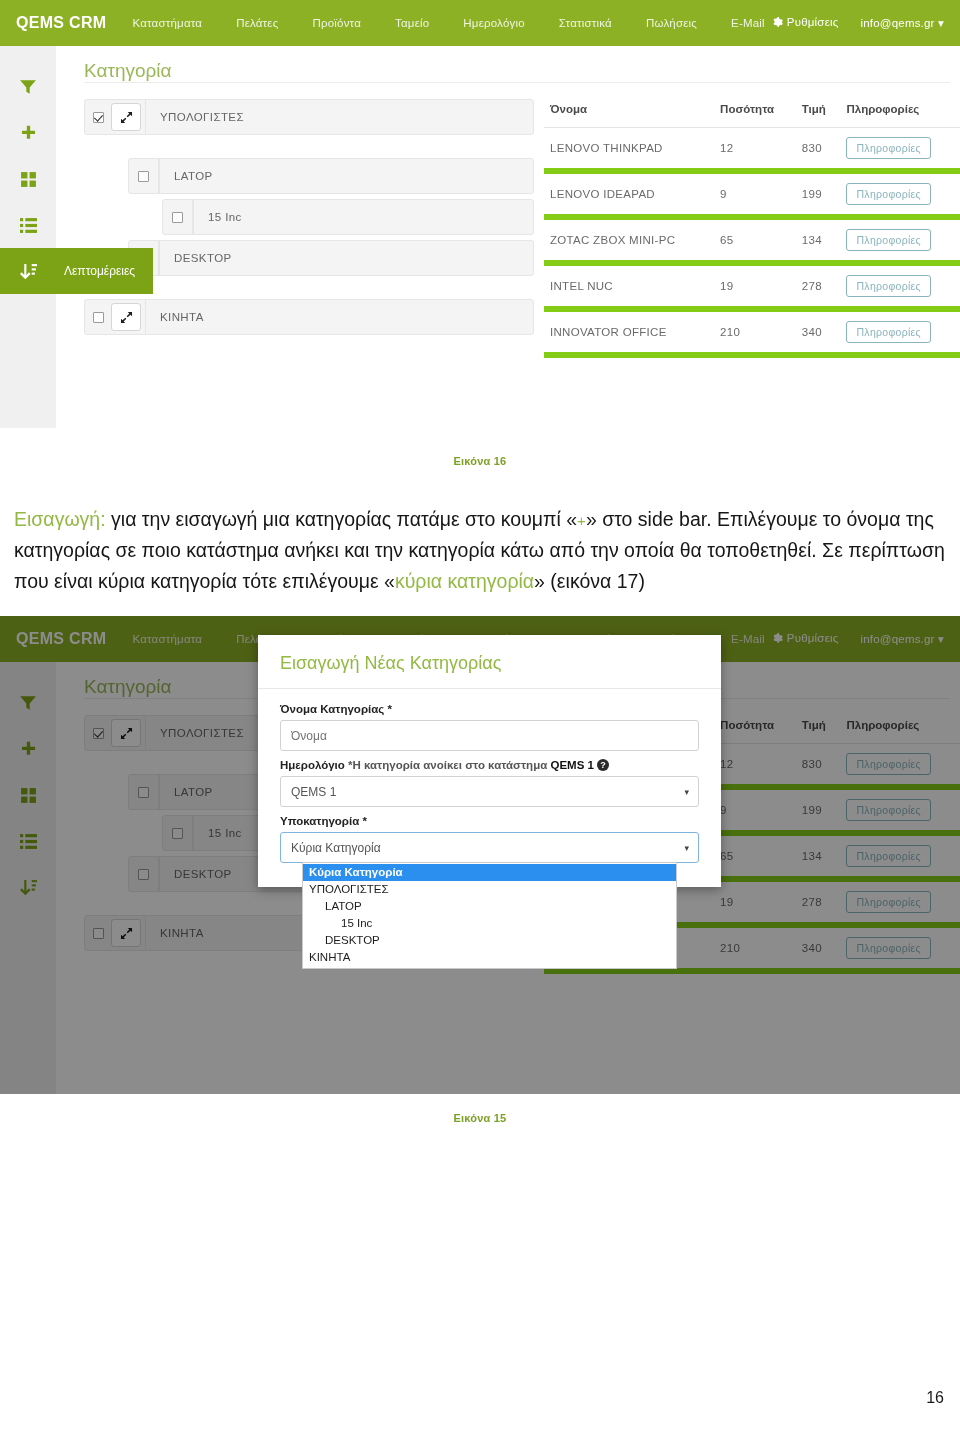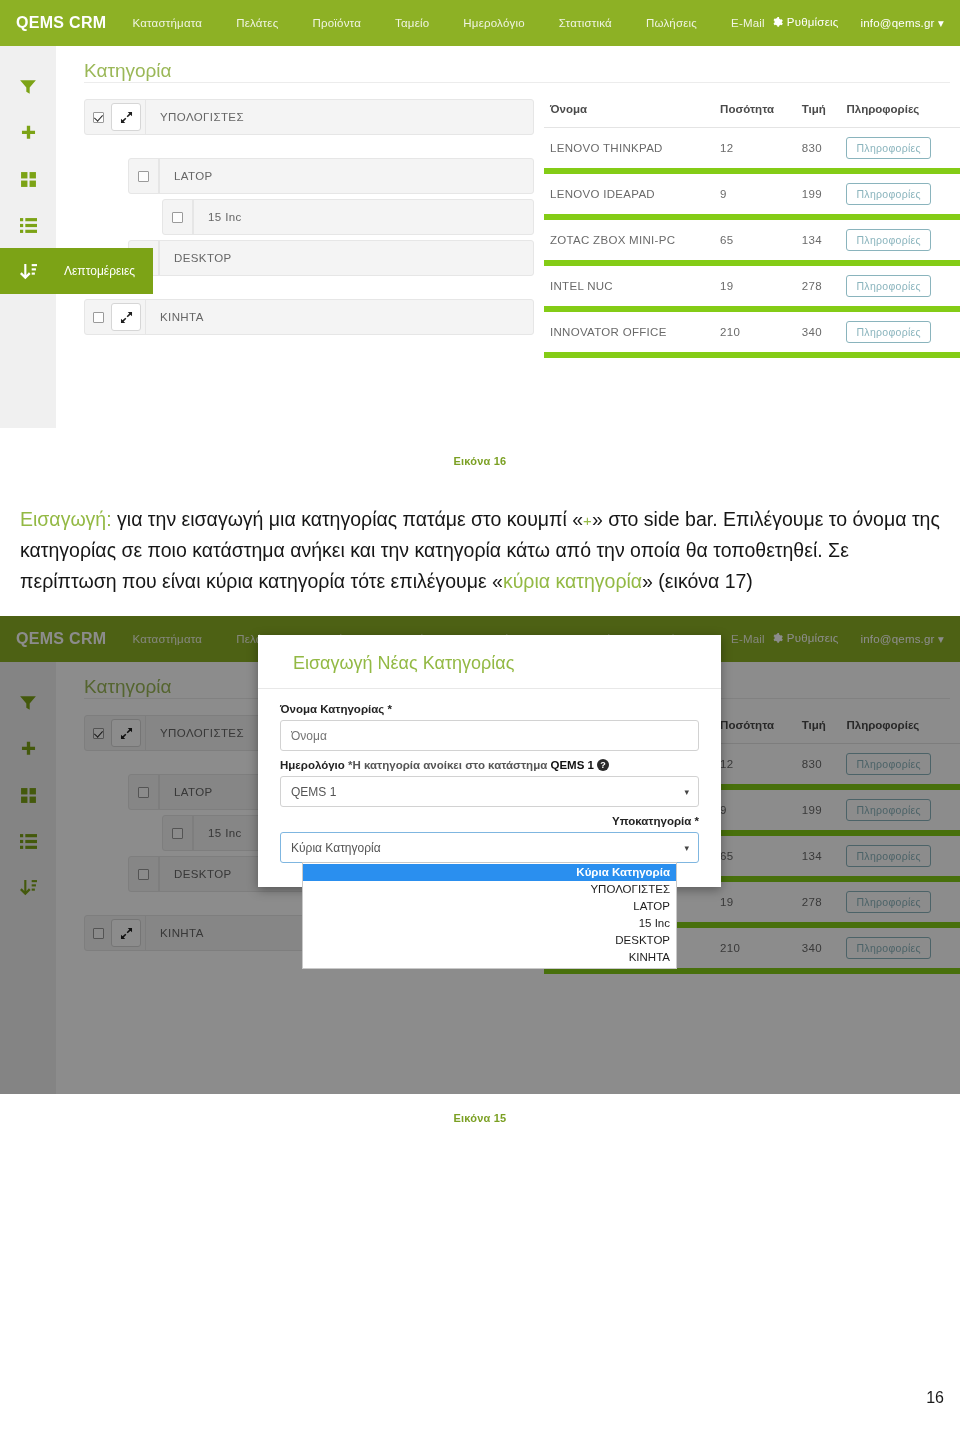--- a/index.html
+++ b/index.html
@@ -184,21 +184,21 @@
 
   
   .caption {
     text-align: center;
     color: #7ba023;
     font-size: 11px;
     font-weight: bold;
     letter-spacing: .2px;
   }
   .prose {
-    padding: 0 20px;
+    padding: 0 14px;
     font-size: 19.5px;
     line-height: 1.58;
     color: #161616;
   }
   .prose .lead { color: #93b944; }
   .prose .accent { color: #93b944; }
   .prose .small-plus { font-size: 15px; color: #93b944; }
 
   .pagenum {
     position: absolute;
@@ -228,21 +228,20 @@
     box-shadow: 0 3px 10px rgba(0,0,0,.35);
   }
   .modal-head {
     padding: 18px 22px 14px 22px;
     border-bottom: 1px solid #e8e8e8;
   }
   .modal-title {
     color: #93b944;
     font-size: 18px;
     font-weight: normal;
-    margin-left: 13px;
   }
   .modal-body { padding: 14px 22px 16px 22px; position: relative; }
   .fld { margin-bottom: 8px; position: relative; }
   .fld-label {
     font-size: 11.5px;
     font-weight: bold;
     color: #222222;
     display: block;
     margin-bottom: 5px;
   }
@@ -311,21 +310,21 @@
     white-space: nowrap;
     cursor: pointer;
   }
   .dd-item.sel-item {
     background: #2a8fef;
     color: #ffffff;
     font-weight: bold;
   }
   .dd-lvl1 { padding-left: 22px; }
   .dd-lvl2 { padding-left: 38px; }
-  .dropdown-anchor { position: relative; text-align: right; }
+  .dropdown-anchor { position: relative; }
 </style>
 </head>
 <body>
 
 <div class="page">
 
   <div class="shot" style="height:428px;">
 
     <div class="navbar">
       <span class="brand">QEMS CRM</span>

